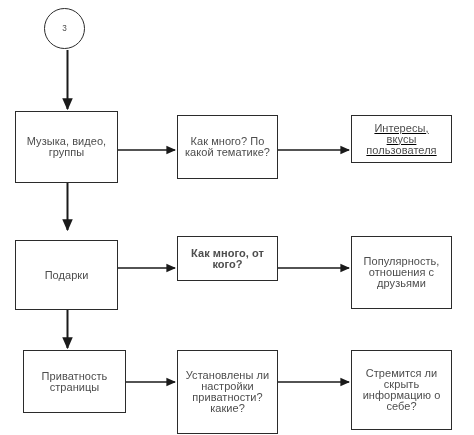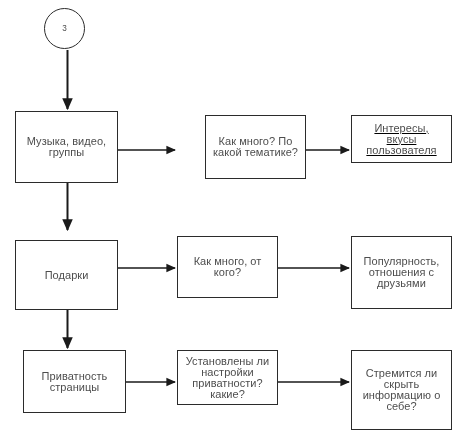--- a/index.html
+++ b/index.html
@@ -88,51 +88,51 @@
 
   <div class="start-node" style="left:44px; top:8px; width:41px; height:41px;">
     <span class="start-label">3</span>
   </div>
 
   <div class="node" style="left:15px; top:111px; width:103px; height:72px;">
     <span class="node-label">Музыка, видео,
 группы</span>
   </div>
 
-  <div class="node" style="left:177px; top:115px; width:101px; height:64px;margin-left:28px;">
+  <div class="node" style="left:177px; top:115px; width:101px; height:64px;">
     <span class="node-label">Как много? По
 какой тематике?</span>
   </div>
 
   <div class="node" style="left:351px; top:115px; width:101px; height:48px;text-decoration:underline;">
     <span class="node-label">Интересы, вкусы
 пользователя</span>
   </div>
 
   <div class="node" style="left:15px; top:240px; width:103px; height:70px;">
     <span class="node-label">Подарки</span>
   </div>
 
-  <div class="node" style="left:177px; top:236px; width:101px; height:62px;">
+  <div class="node" style="left:177px; top:236px; width:101px; height:45px;font-weight:bold;">
     <span class="node-label">Как много, от
 кого?</span>
   </div>
 
   <div class="node" style="left:351px; top:236px; width:101px; height:73px;">
     <span class="node-label">Популярность,
 отношения с
 друзьями</span>
   </div>
 
   <div class="node" style="left:23px; top:350px; width:103px; height:63px;">
     <span class="node-label">Приватность
 страницы</span>
   </div>
 
-  <div class="node" style="left:177px; top:350px; width:101px; height:55px;">
+  <div class="node" style="left:177px; top:350px; width:101px; height:84px;">
     <span class="node-label">Установлены ли
 настройки
 приватности?
 какие?</span>
   </div>
 
   <div class="node" style="left:351px; top:350px; width:101px; height:80px;">
     <span class="node-label">Стремится ли
 скрыть
 информацию о

